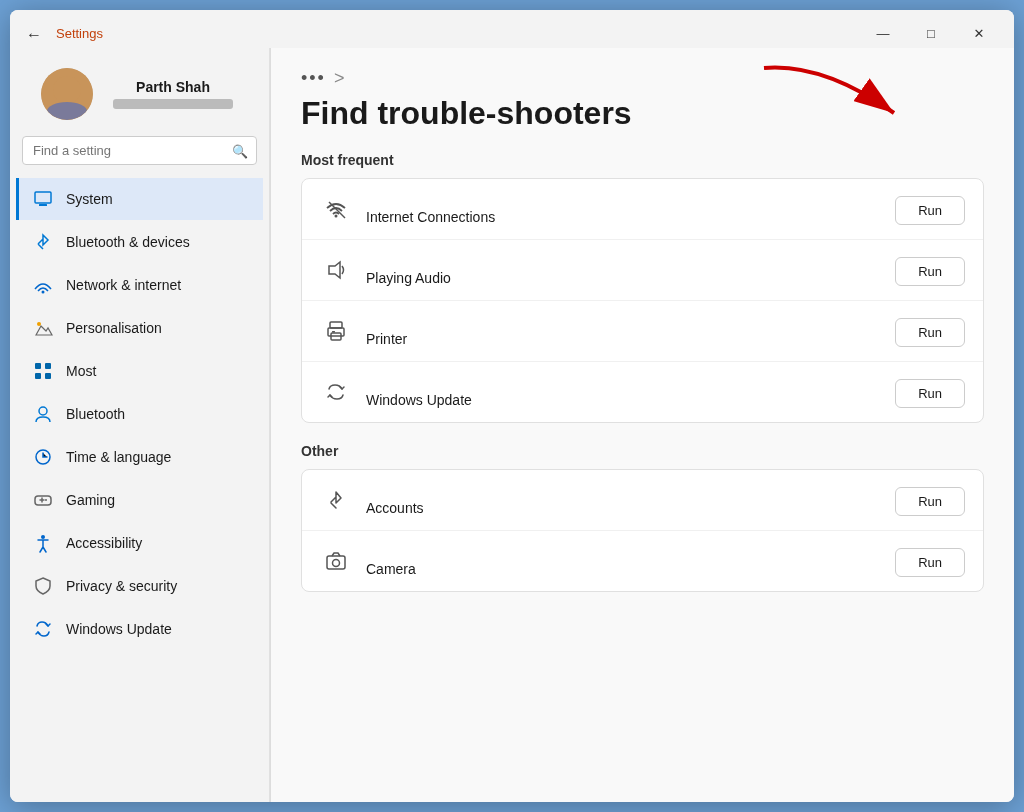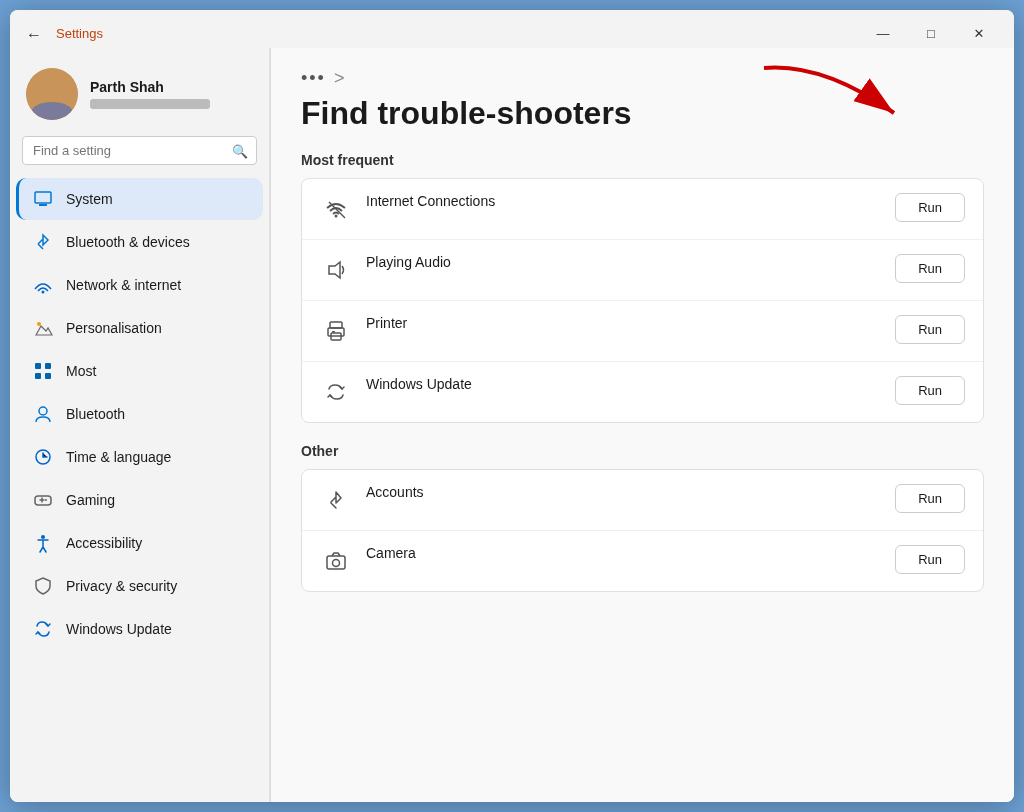--- a/index.html
+++ b/index.html
@@ -78,22 +78,23 @@
       display: flex;
       flex-direction: column;
       padding: 10px 0;
       flex-shrink: 0;
       border-right: 1px solid #e0e0e0;
       overflow-y: auto;
     }
     .user-profile {
       display: flex;
       align-items: center;
-      gap: 12px;
-      padding: 10px 16px 16px 16px;
+      gap: 20px;
+      padding: 10px 16px 16px 31px;
+      text-align: center;
     }
     .avatar {
       width: 52px;
       height: 52px;
       border-radius: 50%;
       background: #c8a882;
       overflow: hidden;
       flex-shrink: 0;
       display: flex;
       align-items: flex-end;
@@ -141,21 +142,21 @@
     }
     .sidebar-nav {
       flex: 1;
     }
     .nav-item {
       display: flex;
       align-items: center;
       gap: 12px;
       padding: 10px 16px;
       cursor: pointer;
-      border-radius: 10px;
+      border-radius: 0;
       margin: 1px 6px;
       font-size: 14px;
       color: #1a1a1a;
     }
     .nav-item.active {
       background: #dde8f8;
       border-left: 3px solid #0078d4;
       padding-left: 13px;
     }
     .nav-icon {
@@ -203,21 +204,21 @@
     }
     .troubleshoot-list {
       background: white;
       border-radius: 8px;
       overflow: hidden;
       margin-bottom: 20px;
       border: 1px solid #e0e0e0;
     }
     .troubleshoot-item {
       display: flex;
-      align-items: flex-start;
+      align-items: flex-end;
       padding: 14px 18px;
       border-bottom: 1px solid #f0f0f0;
     }
     .troubleshoot-item:last-child { border-bottom: none; }
     .item-icon {
       width: 32px;
       height: 32px;
       display: flex;
       align-items: center;
       justify-content: center;

